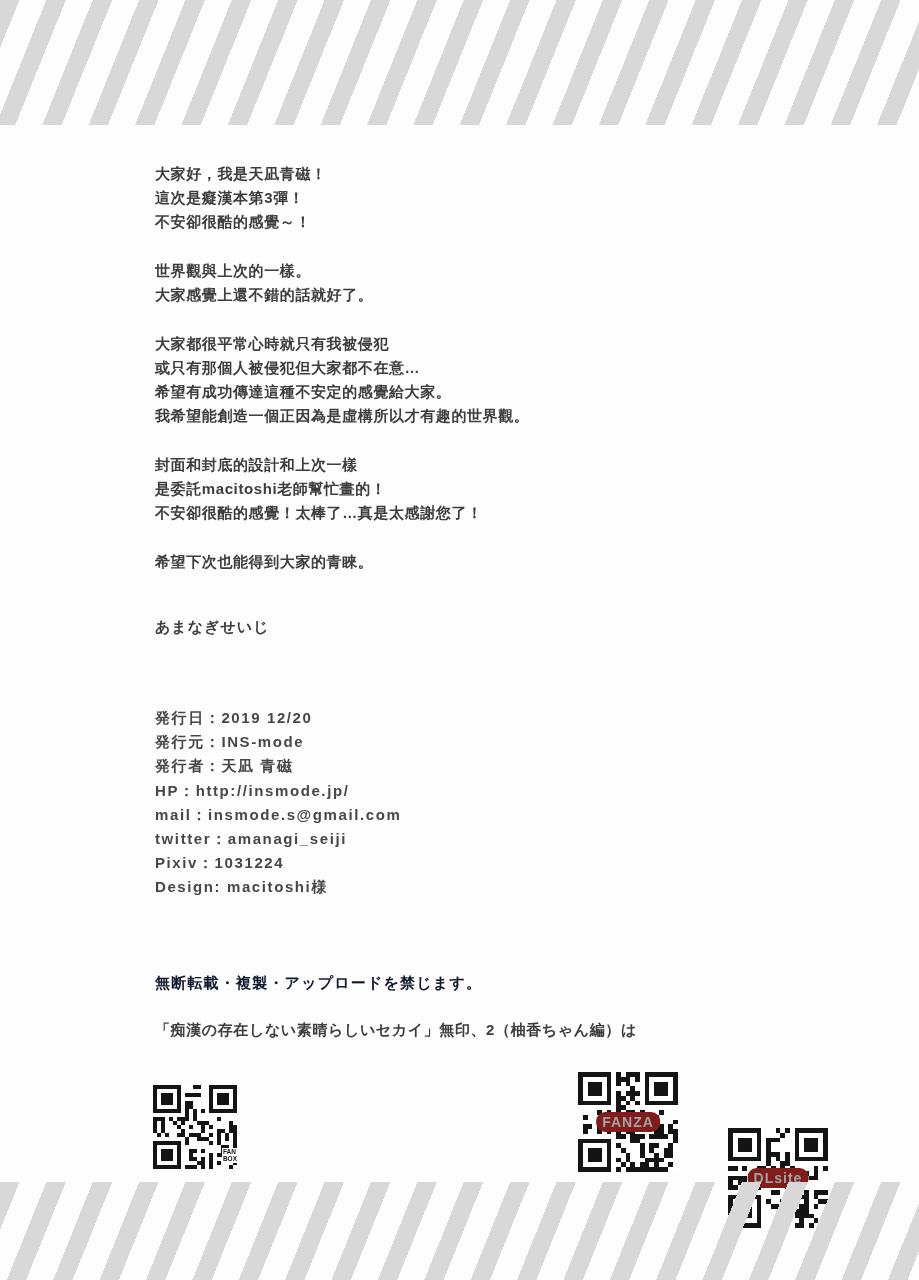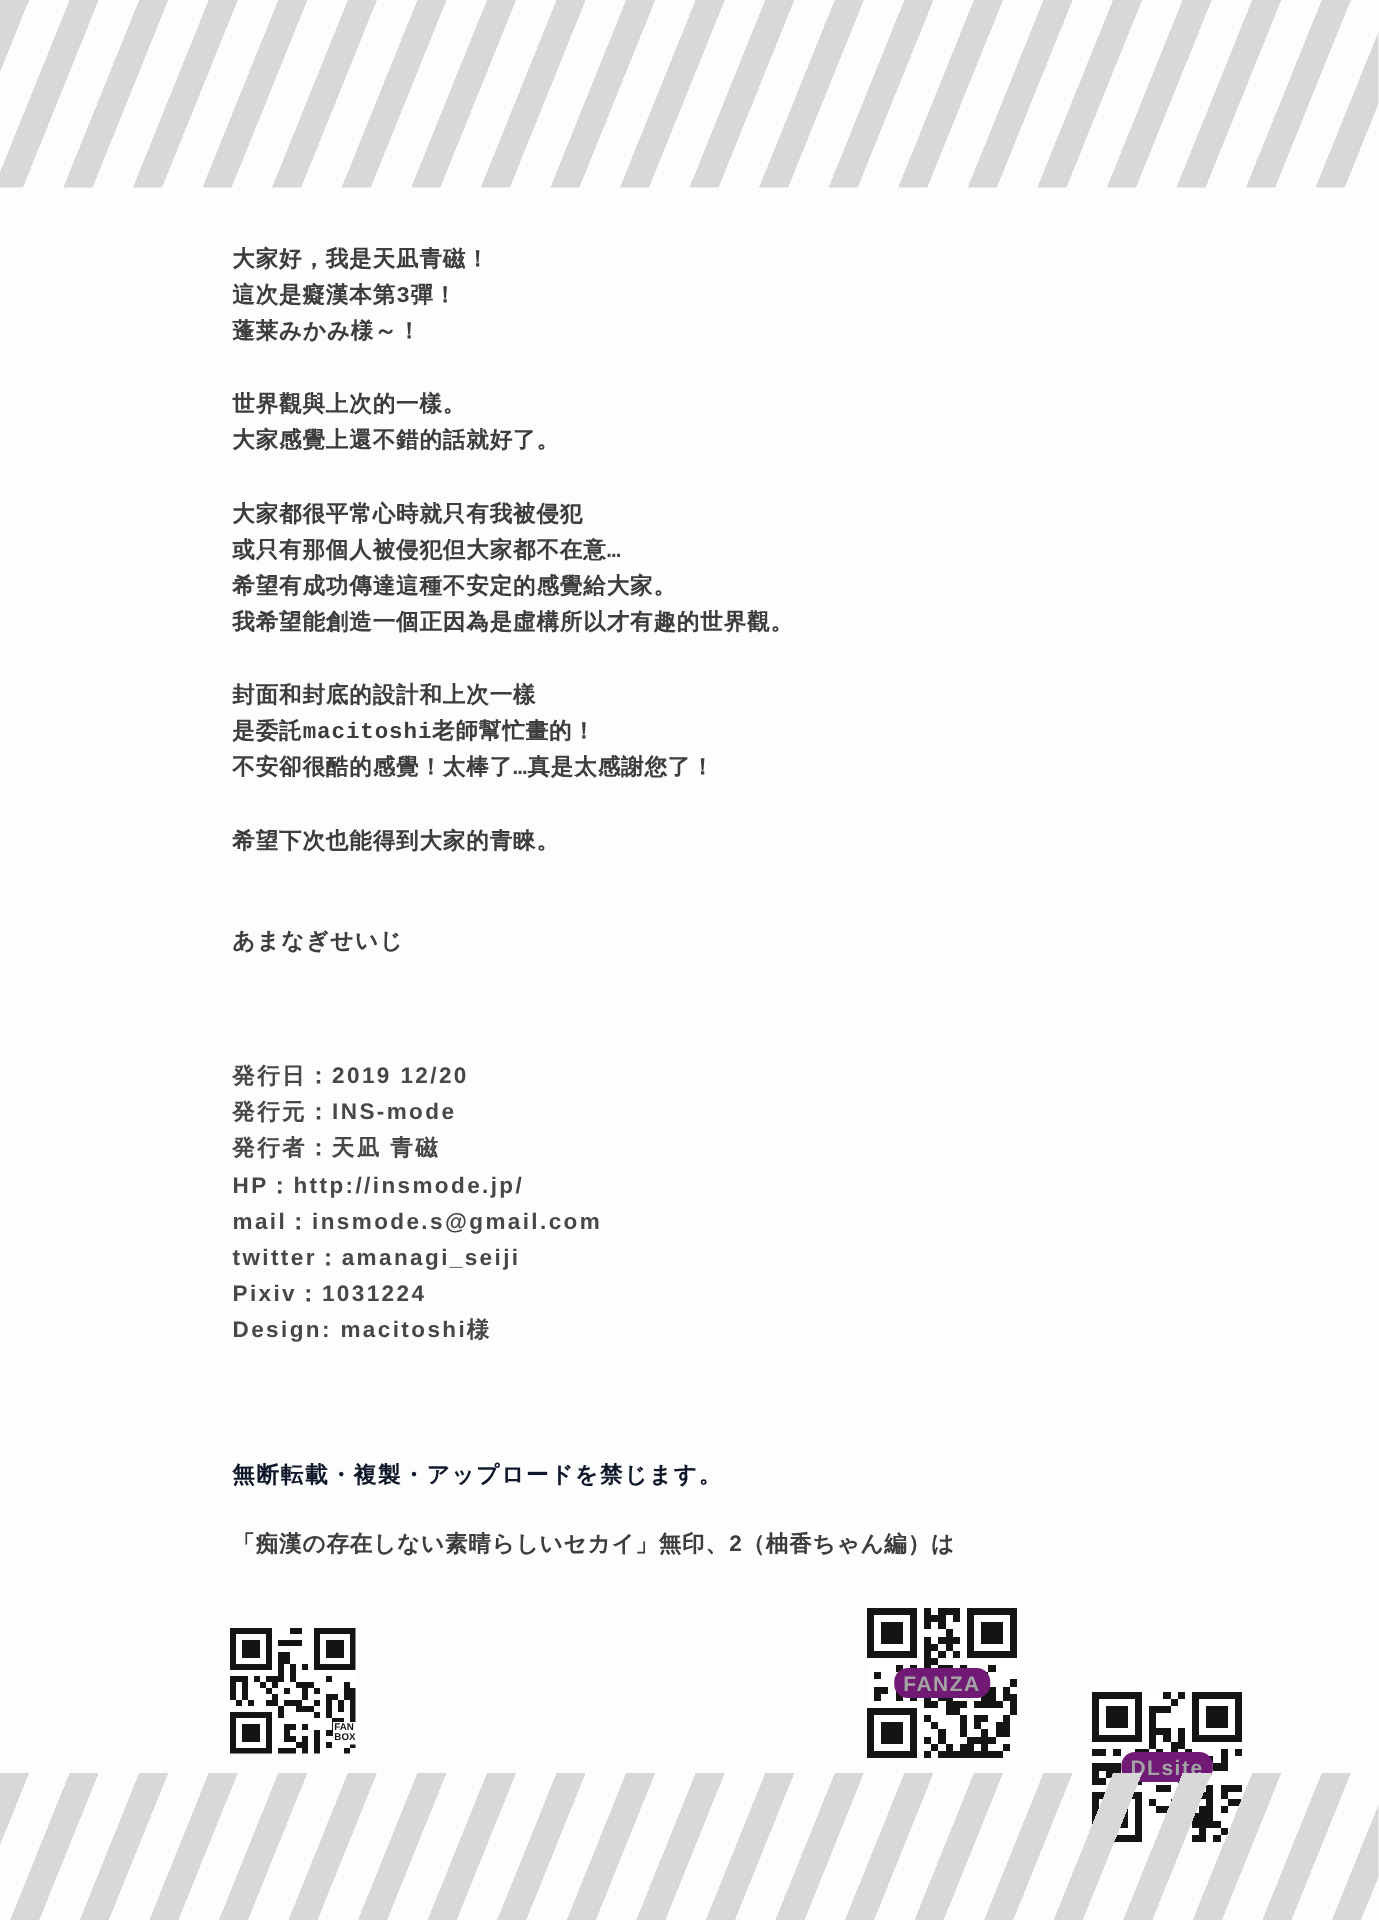--- a/index.html
+++ b/index.html
@@ -13,21 +13,21 @@
     background:repeating-linear-gradient(112deg,#d8d8d8 0 18px, rgba(0,0,0,0) 18px 43px);
   }
   #stripes-top{top:0;height:125px;}
   #stripes-bottom{top:1182px;height:98px;}
 
   #afterword{
     position:absolute;left:155px;top:162px;
     font-size:15px;font-weight:700;color:#3d3d3d;
     line-height:24px;letter-spacing:0.6px;
   }
-  #afterword .para{margin-bottom:25px;font-family:Liberation Mono, monospace;}
+  #afterword .para{margin-bottom:25px;}
   #signature{
     position:absolute;left:155px;top:618px;
     font-size:15px;font-weight:700;color:#3d3d3d;letter-spacing:1px;
   }
   #colophon{
     position:absolute;left:155px;top:706px;
     font-size:15px;font-weight:700;color:#474747;
     line-height:24.2px;letter-spacing:1.6px;
   }
   #legal{
@@ -41,42 +41,42 @@
     line-height:24px;letter-spacing:0.6px;
   }
 
   .qr{position:absolute;background:#fff;}
   #qr-fanbox{left:153px;top:1085px;width:84px;height:84px;}
   #qr-fanza {left:578px;top:1072px;width:100px;height:100px;}
   #qr-dlsite{left:728px;top:1128px;width:100px;height:100px;}
   .qr svg{width:100%;height:100%;display:block;}
   .qr-overlay{
     position:absolute;top:50%;left:50%;transform:translate(-50%,-50%);
-    background:#701a75;color:#a3a3a3;
+    background:#7f1d1d;color:#a3a3a3;
     font-weight:700;font-size:14px;line-height:16px;letter-spacing:1px;
     padding:2px 6px;border-radius:9px;white-space:nowrap;
   }
   .qr-caption{
     position:absolute;right:-1px;bottom:6px;
     background:#ffffff;color:#141414;
     font-weight:700;font-size:6.5px;line-height:6.5px;
     text-align:left;padding:1px;letter-spacing:0;
   }
   .qr-caption div{white-space:nowrap;}
 </style>
 </head>
 <body>
 
 <div class="stripes" id="stripes-top"></div>
 
 <div id="afterword">
     <div class="para">
       <div>大家好，我是天凪青磁！</div>
       <div>這次是癡漢本第3彈！</div>
-      <div>蓬莱みかみ様～！</div>
+      <div>不安卻很酷的感覺～！</div>
     </div>
     <div class="para">
       <div>世界觀與上次的一樣。</div>
       <div>大家感覺上還不錯的話就好了。</div>
     </div>
     <div class="para">
       <div>大家都很平常心時就只有我被侵犯</div>
       <div>或只有那個人被侵犯但大家都不在意…</div>
       <div>希望有成功傳達這種不安定的感覺給大家。</div>
       <div>我希望能創造一個正因為是虛構所以才有趣的世界觀。</div>

